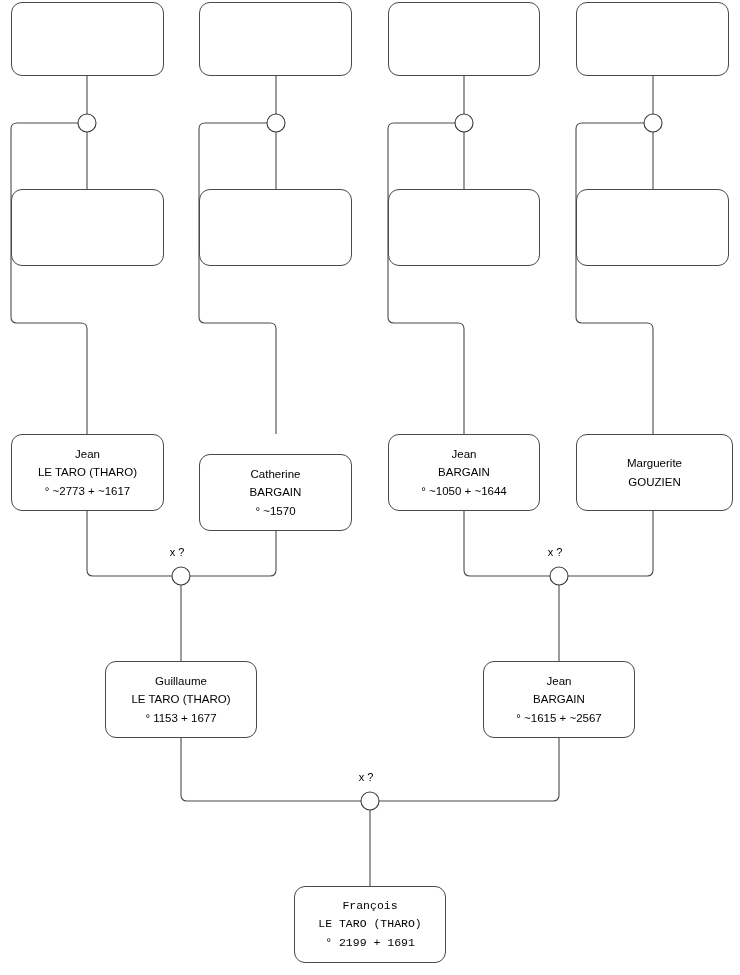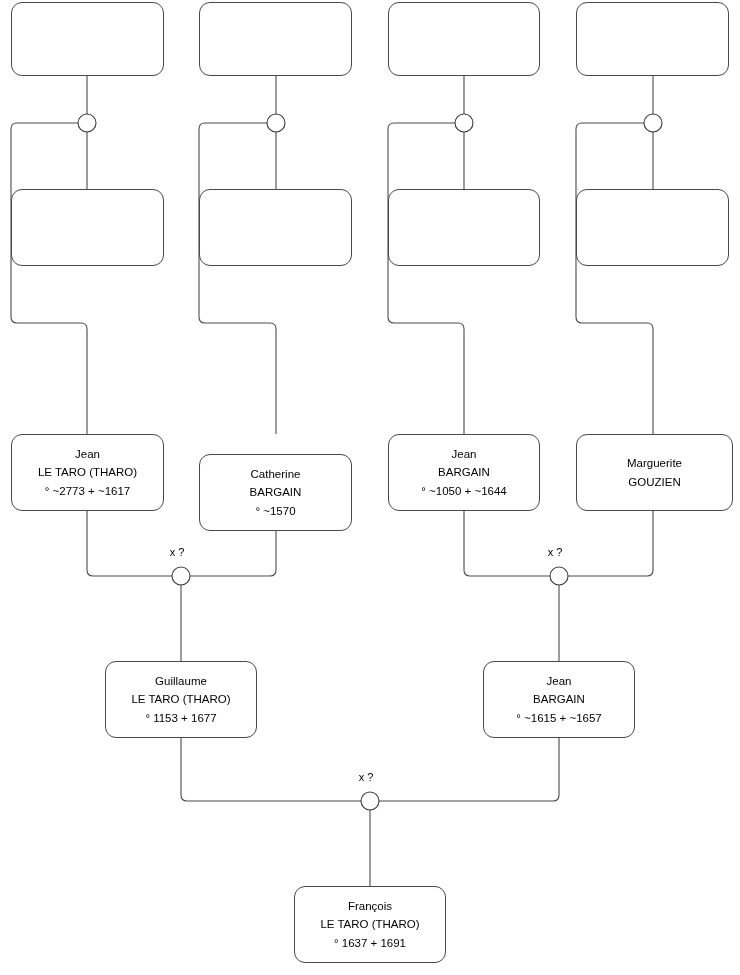--- a/index.html
+++ b/index.html
@@ -148,22 +148,22 @@
         <span class="pb-surname">GOUZIEN</span>
       </div>
       <div class="person-box" style="left: 105px; top: 661px; width: 152px; height: 77px; text-align: center;">
         <span class="pb-given">Guillaume</span>
         <span class="pb-surname">LE TARO (THARO)</span>
         <span class="pb-dates">° 1153 + 1677</span>
       </div>
       <div class="person-box" style="left: 483px; top: 661px; width: 152px; height: 77px;">
         <span class="pb-given">Jean</span>
         <span class="pb-surname">BARGAIN</span>
-        <span class="pb-dates">° ~1615 + ~1657</span>
+        <span class="pb-dates">° ~1615 + ~2567</span>
       </div>
-      <div class="person-box" style="left: 294px; top: 886px; width: 152px; height: 77px;">
+      <div class="person-box" style="left: 294px; top: 886px; width: 152px; height: 77px; font-family: Liberation Mono, monospace;">
         <span class="pb-given">François</span>
         <span class="pb-surname">LE TARO (THARO)</span>
-        <span class="pb-dates">° 1637 + 1691</span>
+        <span class="pb-dates">° 2199 + 1691</span>
       </div>
     </div>
 
 </div>
 
 </body></html>

